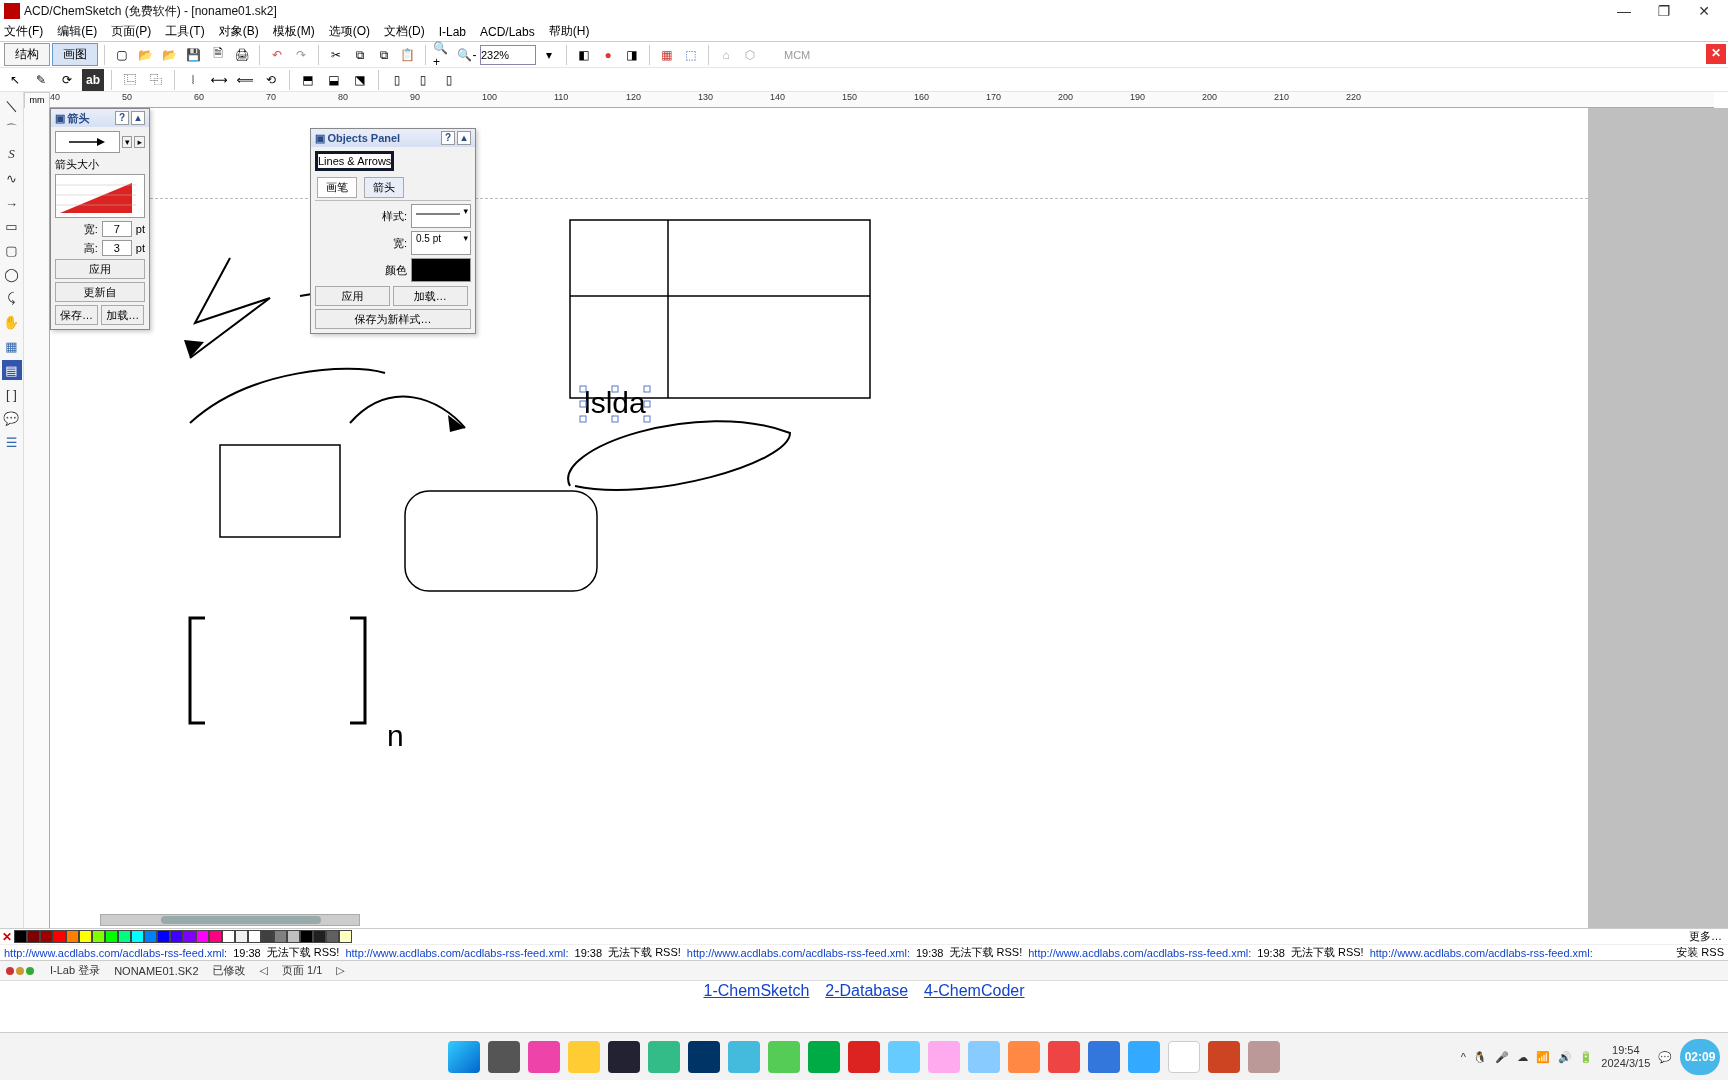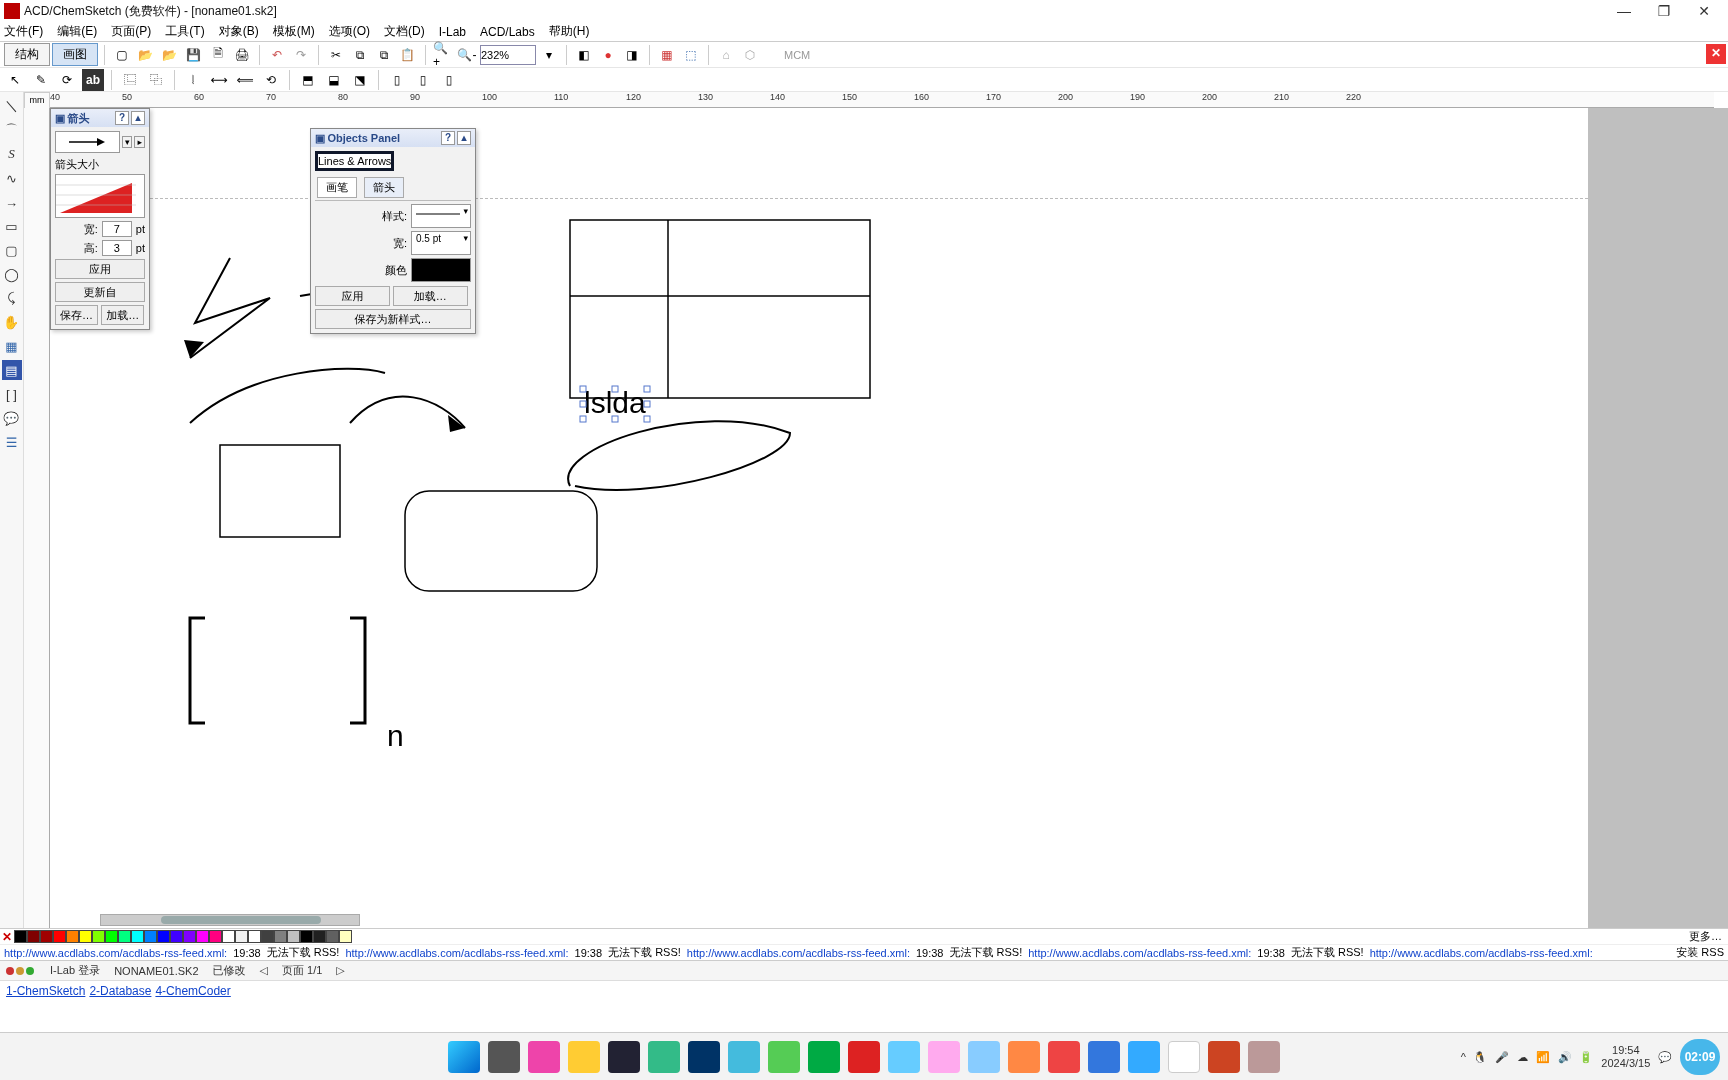--- a/index.html
+++ b/index.html
@@ -72,21 +72,21 @@
 .color-bar .more { margin-left: auto; font-size: 11px; padding: 0 6px; }
 
 .rss-bar { height: 16px; display: flex; align-items: center; font-size: 11px; color: #1144cc; white-space: nowrap; overflow: hidden; border-top: 1px solid #eee; padding: 0 4px; gap: 6px; }
 .rss-bar .err { color: #000; }
 .rss-bar .install { margin-left: auto; color: #000; }
 
 .status-bar { height: 20px; display: flex; align-items: center; gap: 14px; padding: 0 6px; border-top: 1px solid #ccc; background: #f5f5f5; font-size: 11px; }
 .status-bar .sb { color: #333; }
 .status-bar .dots span { display: inline-block; width: 8px; height: 8px; border-radius: 50%; margin-right: 2px; }
 
-.mode-bar { height: 20px; display: flex; align-items: center; gap: 4px; padding: 0 6px; border-top: 1px solid #ddd; font-size: 12px; }
+.mode-bar { height: 20px; display: flex; align-items: center; gap: 16px; padding: 0 6px; border-top: 1px solid #ddd; font-size: 16px; justify-content: center; }
 .mode-bar span { color: #1144cc; text-decoration: underline; }
 
 
 .taskbar { position: absolute; left: 0; right: 0; bottom: 0; height: 48px; background: #f3f3f3; border-top: 1px solid #ccc; display: flex; align-items: center; justify-content: center; }
 .taskbar .tb-icons { display: flex; gap: 8px; }
 .taskbar .tb-icons .tbi { width: 32px; height: 32px; border-radius: 4px; background: #ddd; }
 .taskbar .tray { position: absolute; right: 8px; top: 0; height: 48px; display: flex; align-items: center; gap: 8px; font-size: 11px; color: #333; }
 .taskbar .tray .clock-pill { width: 40px; height: 36px; border-radius: 18px; background: #47b7ea; color: #fff; display: flex; align-items: center; justify-content: center; font-size: 12px; font-weight: bold; }
 
 

